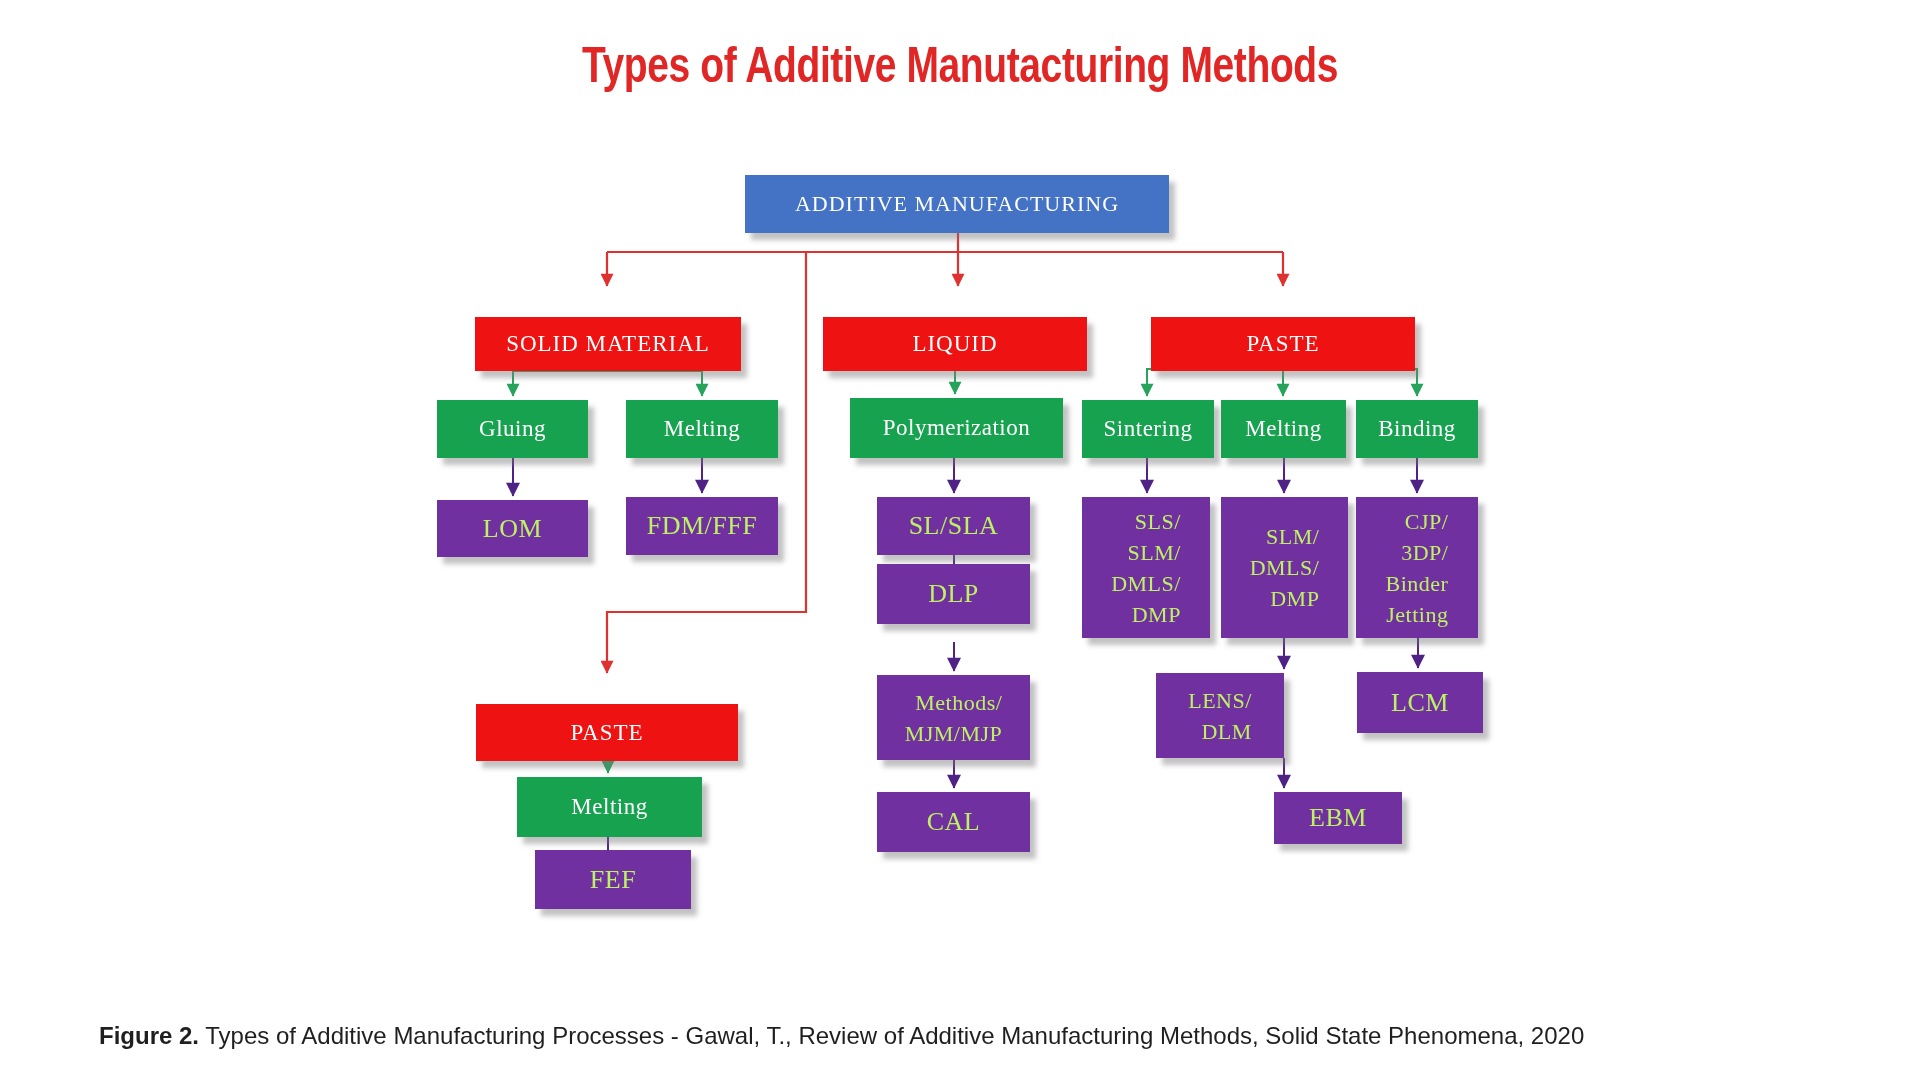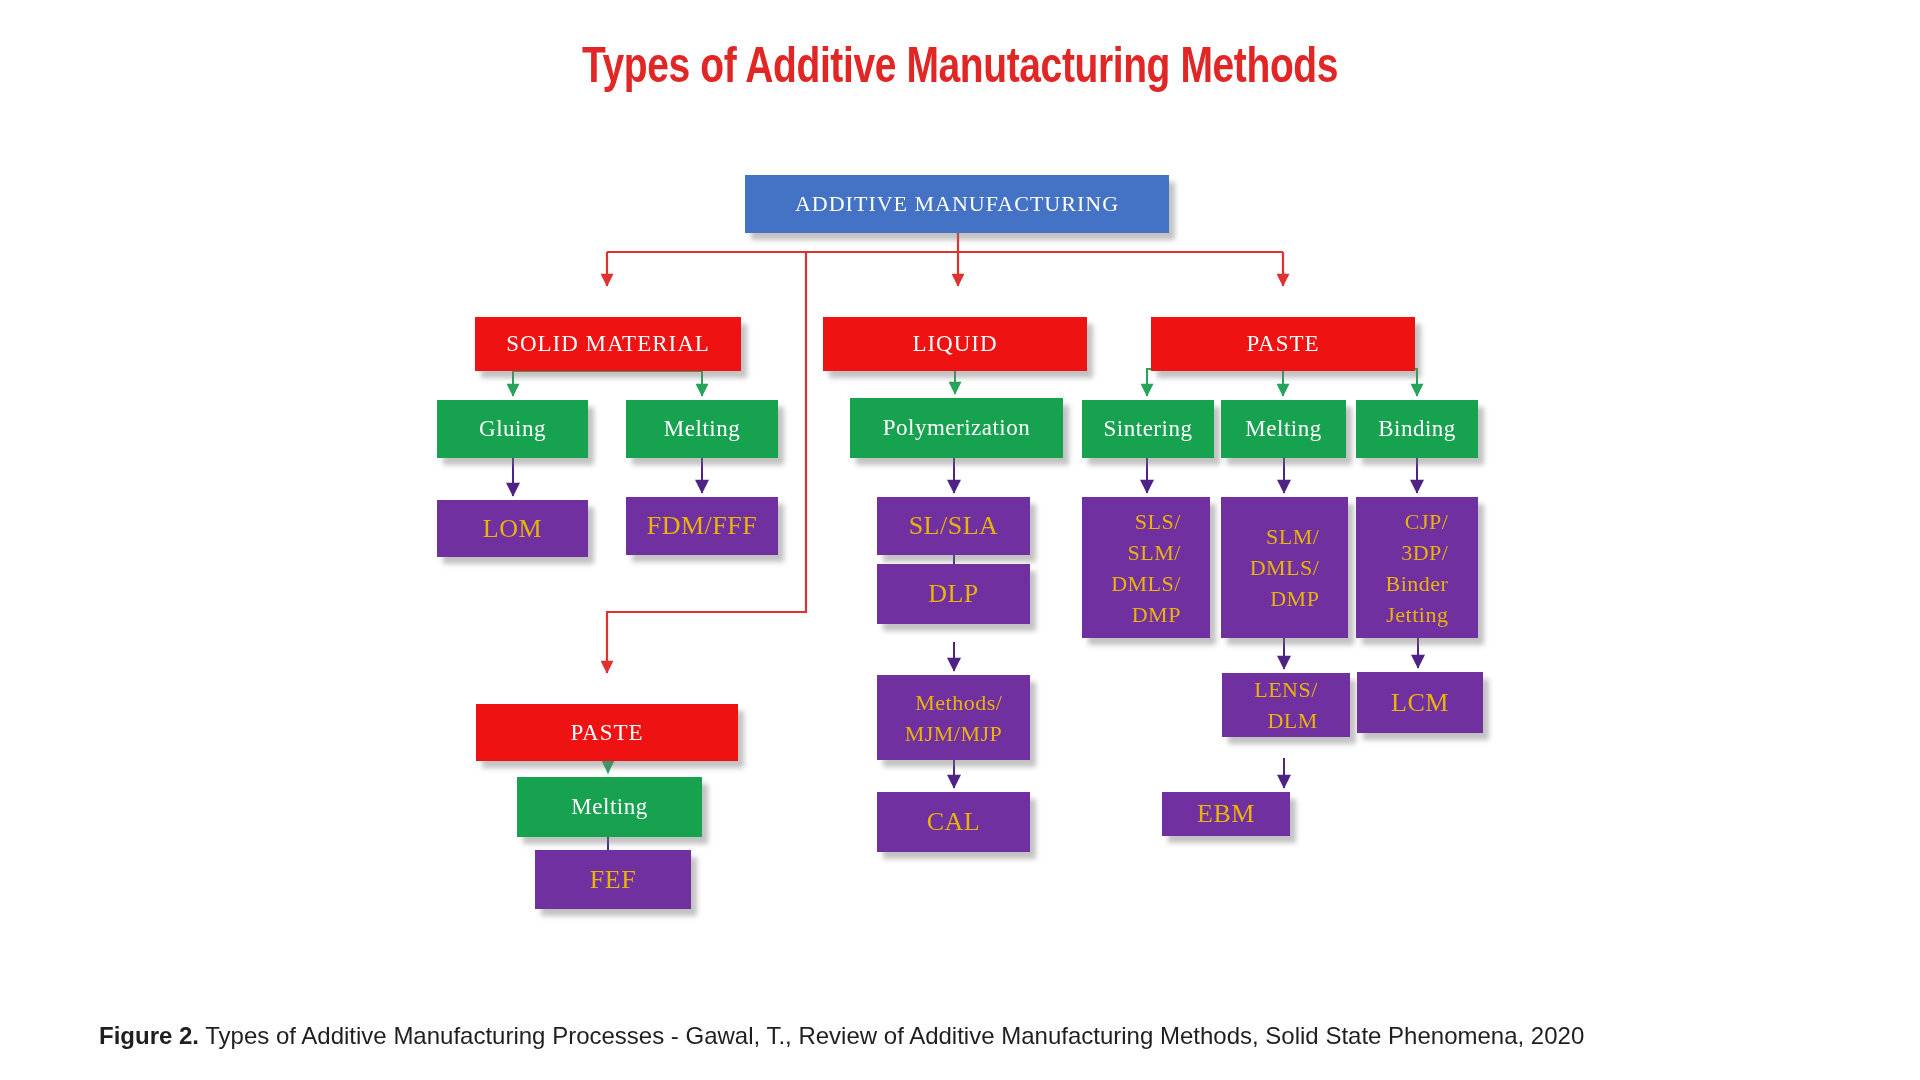--- a/index.html
+++ b/index.html
@@ -10,21 +10,21 @@
          color:var(--title-red);transform:scaleX(0.78);transform-origin:50% 50%;
          letter-spacing:-0.5px;}
   #connectors{position:absolute;left:0;top:0;width:1920px;height:1080px;}
   .node{position:absolute;display:flex;align-items:center;justify-content:center;
         color:#ffffff;font-family:"Liberation Serif","DejaVu Serif",serif;font-weight:normal;
         text-align:right;white-space:pre-line;
         box-shadow:6px 7px 5px rgba(120,120,120,0.45);}
   .blue  {background:var(--box-blue);font-size:22px;letter-spacing:1px;}
   .red   {background:var(--box-red);font-size:23px;letter-spacing:1px;margin-top:27px;}
   .green {background:var(--box-green);font-size:23px;letter-spacing:0.5px;}
-  .purple{background:var(--box-purple);font-size:26px;color:#eab308;letter-spacing:0.5px;}
+  .purple{background:var(--box-purple);font-size:26px;color:#bef264;letter-spacing:0.5px;}
   .purple.multi{font-size:22px;line-height:31px;}
   #caption{position:absolute;left:99px;top:1022px;font-size:24px;color:var(--caption-text);
            font-family:Liberation Sans, sans-serif;}
   #caption .bold{font-weight:bold;}
 </style>
 </head>
 <body>
 
 <div id="page">
 
@@ -101,23 +101,23 @@
 SLM/
 DMLS/
 DMP</div>
   <div class="node purple multi" style="left:1221px;top:497px;width:127px;height:141px">SLM/
 DMLS/
 DMP</div>
   <div class="node purple multi" style="left:1356px;top:497px;width:122px;height:141px">CJP/
 3DP/
 Binder
 Jetting</div>
-  <div class="node purple multi" style="left:1222px;top:673px;width:128px;height:64px">LENS/
+  <div class="node purple multi" style="left:1156px;top:673px;width:128px;height:85px">LENS/
 DLM</div>
   <div class="node purple" style="left:1357px;top:672px;width:126px;height:61px">LCM</div>
-  <div class="node purple" style="left:1162px;top:792px;width:128px;height:44px">EBM</div>
+  <div class="node purple" style="left:1274px;top:792px;width:128px;height:52px">EBM</div>
   <div class="node purple" style="left:535px;top:850px;width:156px;height:59px">FEF</div>
 
   <div id="caption">
     <span class="bold">Figure 2.</span><span> Types of Additive Manufacturing Processes - Gawal, T., Review of Additive Manufacturing Methods, Solid State Phenomena, 2020</span>
   </div>
 
 </div>
 
 </body></html>

